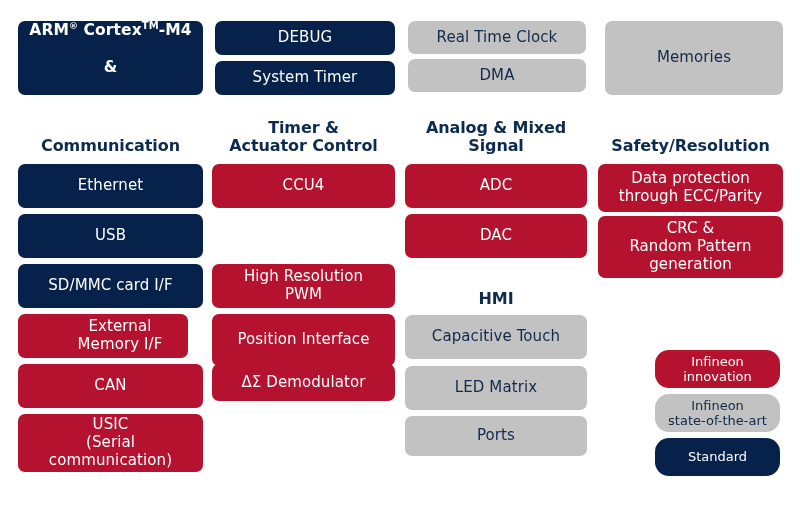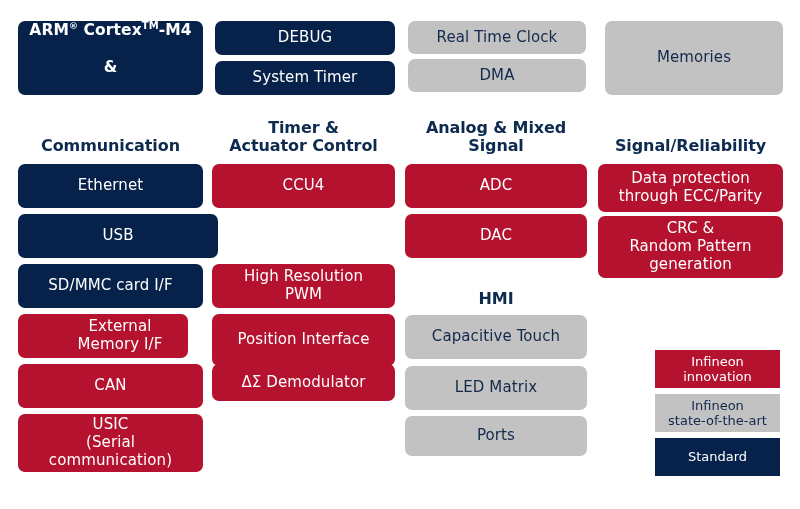--- a/index.html
+++ b/index.html
@@ -84,21 +84,21 @@
     line-height: 0;
   }
 
   .legend-box {
     position: absolute;
     box-sizing: border-box;
     display: flex;
     align-items: center;
     justify-content: center;
     text-align: center;
-    border-radius: 0;
+    border-radius: 14px;
     font-size: 13px;
     line-height: 1.18;
     white-space: pre-line;
   }
 </style>
 </head>
 <body>
 
 <div id="diagram">
 
@@ -121,25 +121,25 @@
   <div class="block gray fs15" style="left:605px; top:21px; width:178px; height:74px;">Memories</div>
 
   <div class="header fs16" style="left:18px; top:125px; width:185px; height:30px;">Communication</div>
 
   <div class="header fs16" style="left:212px; top:118px; width:183px; height:37px;">Timer &amp;
 Actuator Control</div>
 
   <div class="header fs16" style="left:405px; top:115px; width:182px; height:40px;">Analog &amp; Mixed
 Signal</div>
 
-  <div class="header fs16" style="left:598px; top:125px; width:185px; height:30px;">Signal/Reliability</div>
+  <div class="header fs16" style="left:598px; top:125px; width:185px; height:30px;">Safety/Resolution</div>
 
   <div class="block navy fs15" style="left:18px; top:164px; width:185px; height:44px;">Ethernet</div>
 
-  <div class="block navy fs15" style="left:18px; top:214px; width:200px; height:44px;">USB</div>
+  <div class="block navy fs15" style="left:18px; top:214px; width:185px; height:44px;">USB</div>
 
   <div class="block navy fs15" style="left:18px; top:264px; width:185px; height:44px;">SD/MMC card I/F</div>
 
   <div class="block red fs15" style="left:18px; top:314px; width:170px; height:44px;padding-left:40px;">External  Memory  I/F</div>
 
   <div class="block red fs15" style="left:18px; top:364px; width:185px; height:44px;">CAN</div>
 
   <div class="block red fs15" style="left:18px; top:414px; width:185px; height:58px;">USIC
 (Serial communication)</div>
 

